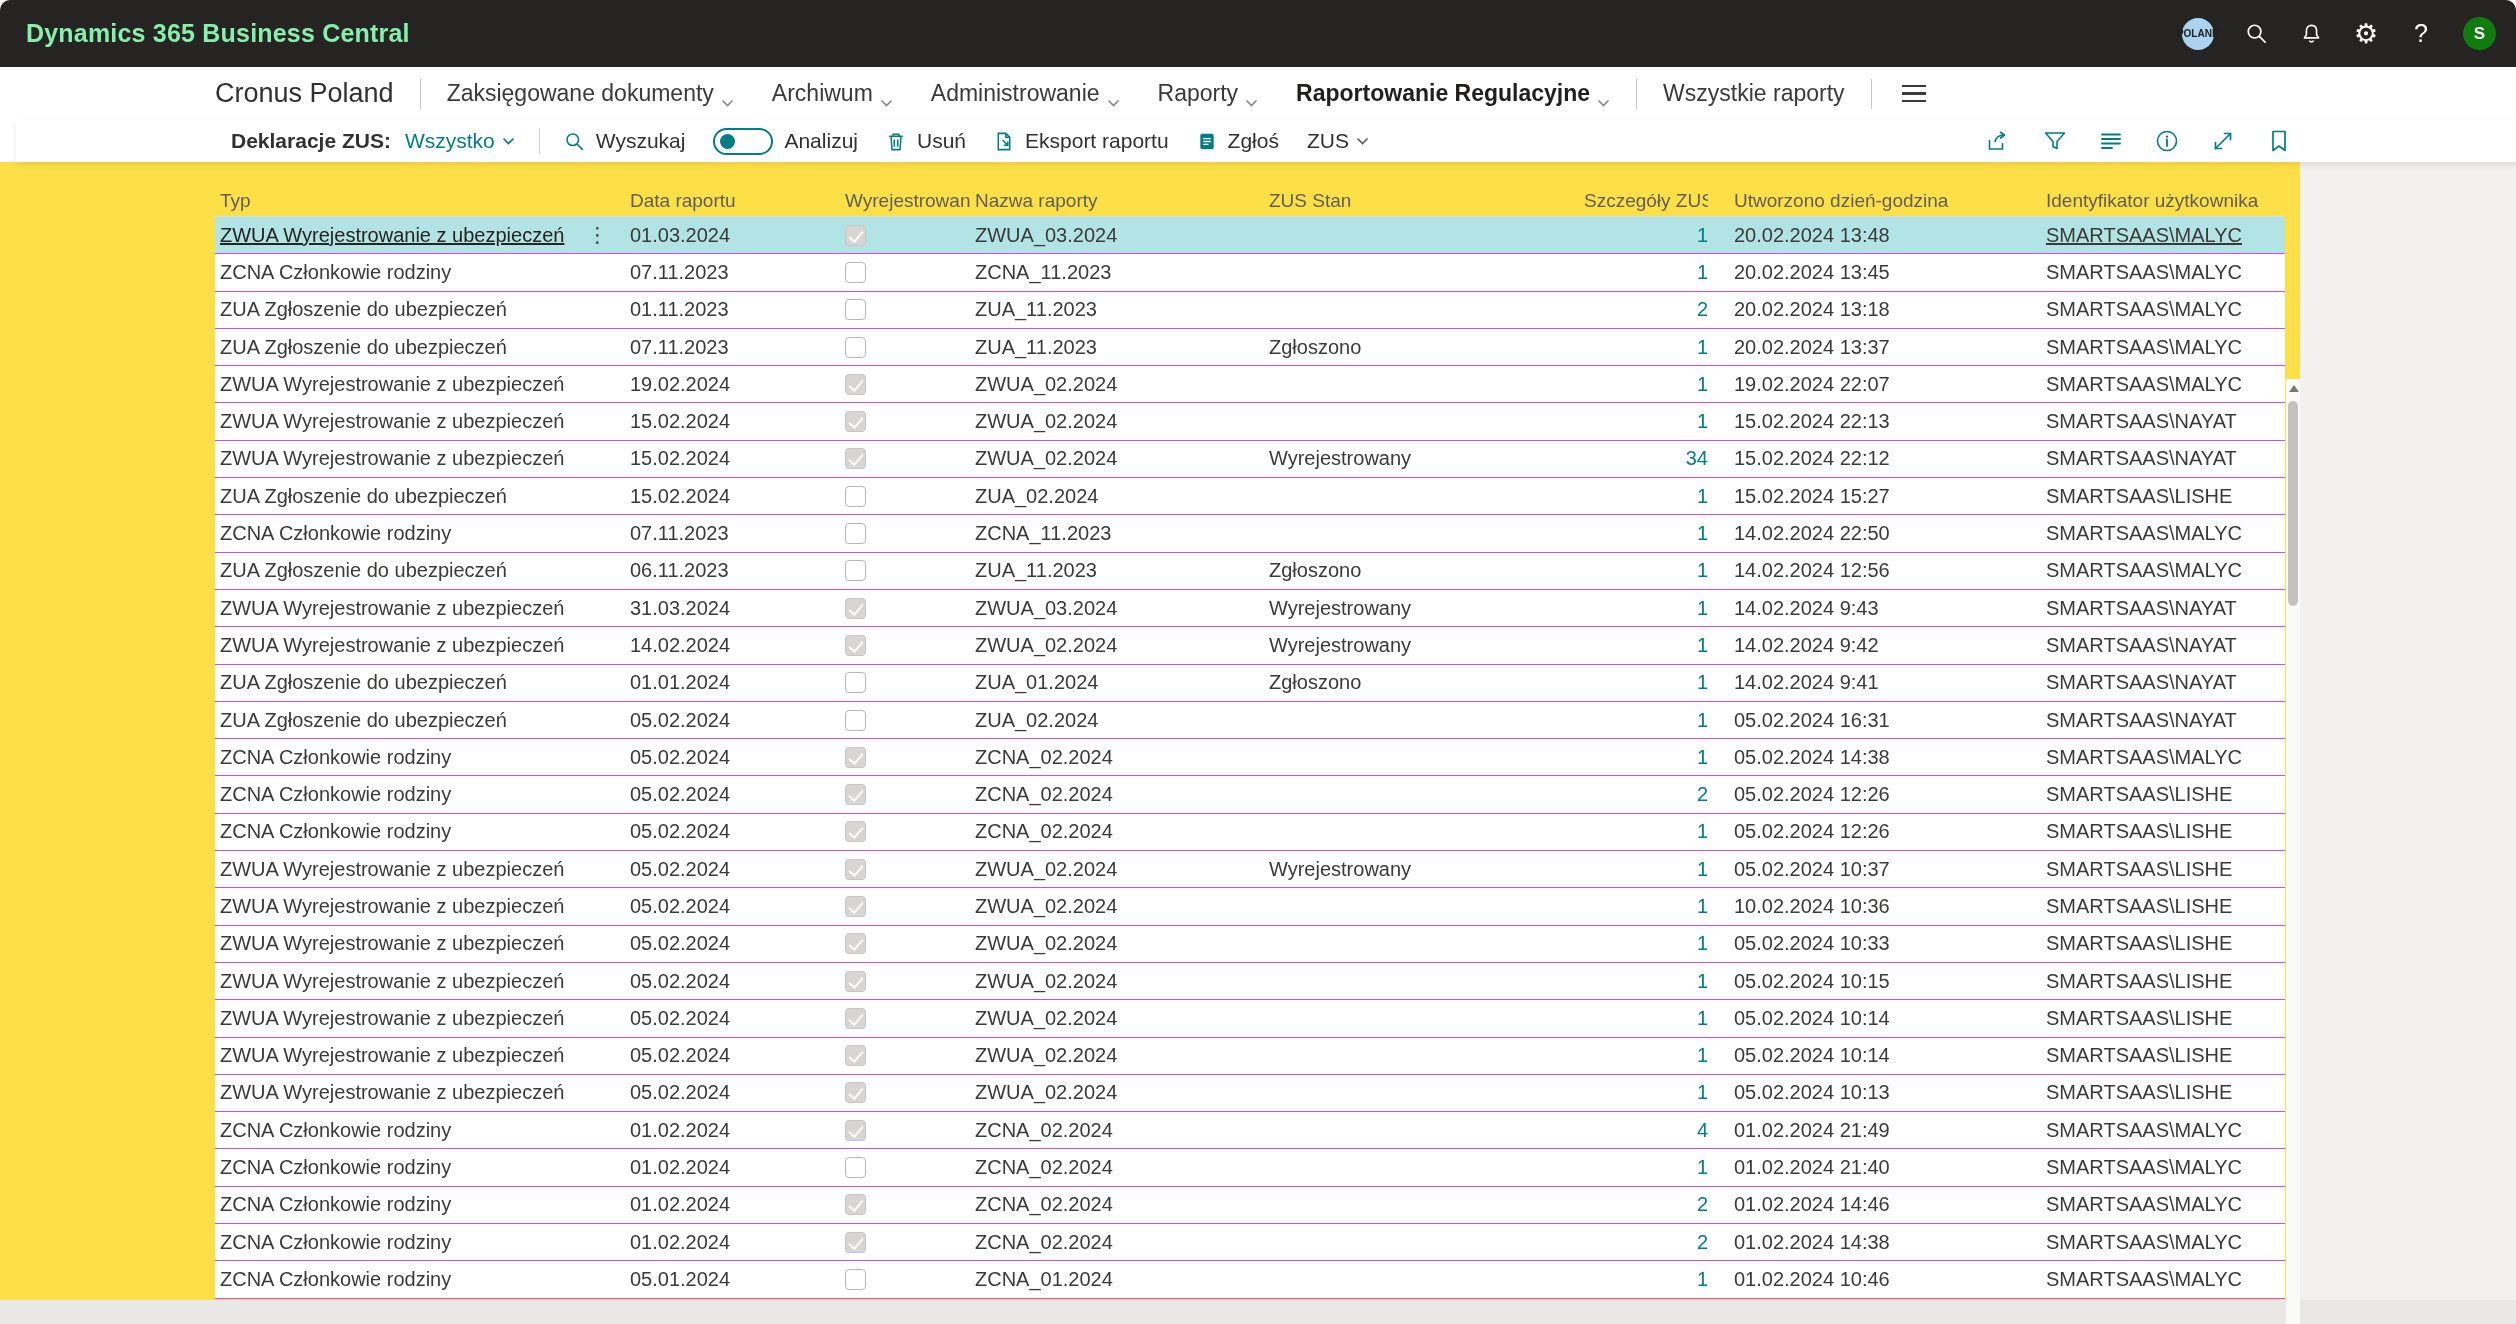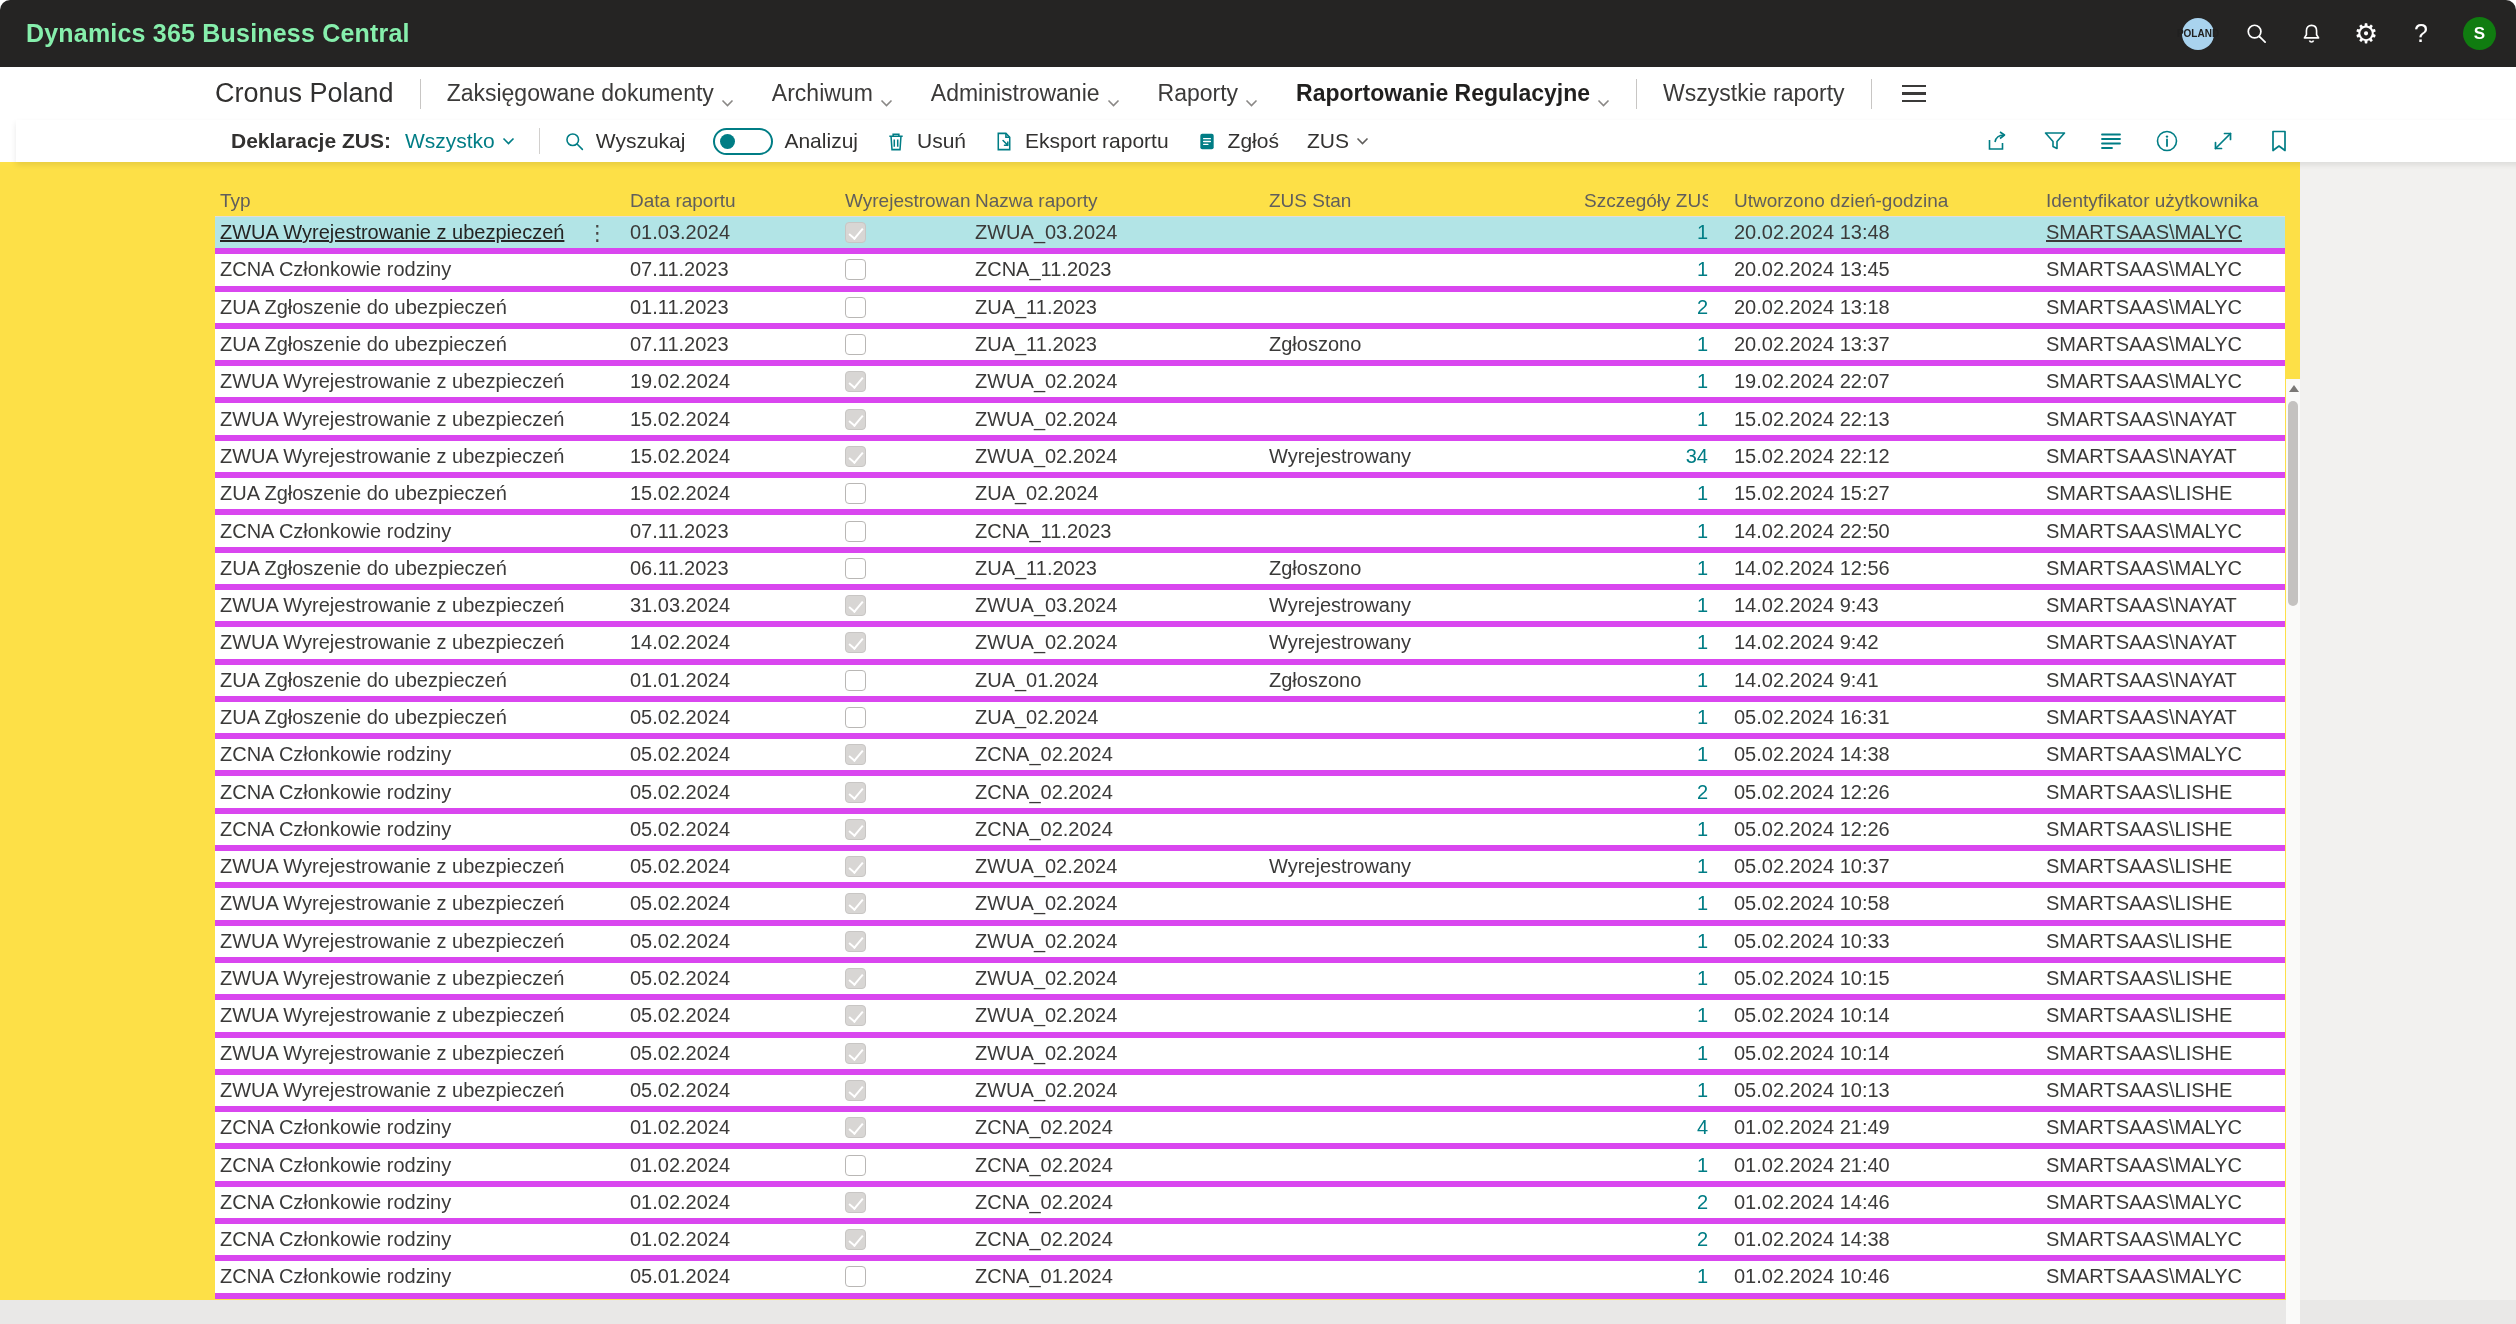--- a/index.html
+++ b/index.html
@@ -64,21 +64,21 @@
   .ghead > div { font-size:19px; color:#605e5c; cursor:pointer; white-space:nowrap; overflow:hidden; }
   .h-typ   { width:410px; padding-left:5px; }
   .c-data  { width:215px; padding-left:5px; }
   .c-cb    { width:130px; padding-left:5px; }
   .c-nazwa { width:294px; padding-left:5px; }
   .c-stan  { width:320px; padding-left:5px; }
   .c-num   { width:124px; text-align:right; }
   .c-utw   { width:338px; padding-left:26px; }
   .c-user  { flex:1; }
 
-  .trow { display:flex; align-items:center; height:37.3px; border-bottom:6px solid #d946ef;
+  .trow { display:flex; align-items:center; height:37.3px; border-bottom:1px solid #d946ef;
           font-size:20px; color:#3b3a39; cursor:pointer; background:#fff; }
   .trow .c-typ { width:355px; padding-left:5px; white-space:nowrap; overflow:hidden; }
   .trow .c-menu { width:55px; text-align:center; }
   .menu-dots { font-family:"DejaVu Sans", sans-serif; font-size:21px; color:#484644; }
   .trow.sel { background:#b2e4e6; }
   .trow.sel .c-typ span { text-decoration:underline; color:#252423; }
   .trow.sel .c-user span { text-decoration:underline; }
   .det-link { color:#007d85; }
   .cb { position:relative; width:21px; height:21px; border:1px solid #b9b7b5; border-radius:4px; background:#fff; }
   .cb.checked { background:#d8d6d4; border-color:#c8c6c4; }
@@ -526,21 +526,21 @@
           <div class="trow">
     <div class="c-typ"><span>ZWUA Wyrejestrowanie z ubezpieczeń</span></div>
     <div class="c-menu"><span class="menu-dots" style="visibility: hidden;">⋮</span></div>
     <div class="c-data"><span>05.02.2024</span></div>
     <div class="c-cb">
               <div class="cb checked"></div>
             </div>
     <div class="c-nazwa"><span>ZWUA_02.2024</span></div>
     <div class="c-stan"><span></span></div>
     <div class="c-num"><span class="det-link">1</span></div>
-    <div class="c-utw"><span>05.02.2024 10:58</span></div>
+    <div class="c-utw"><span>10.02.2024 10:36</span></div>
     <div class="c-user"><span>SMARTSAAS\LISHE</span></div>
   </div>
           <div class="trow">
     <div class="c-typ"><span>ZWUA Wyrejestrowanie z ubezpieczeń</span></div>
     <div class="c-menu"><span class="menu-dots" style="visibility: hidden;">⋮</span></div>
     <div class="c-data"><span>05.02.2024</span></div>
     <div class="c-cb">
               <div class="cb checked"></div>
             </div>
     <div class="c-nazwa"><span>ZWUA_02.2024</span></div>

